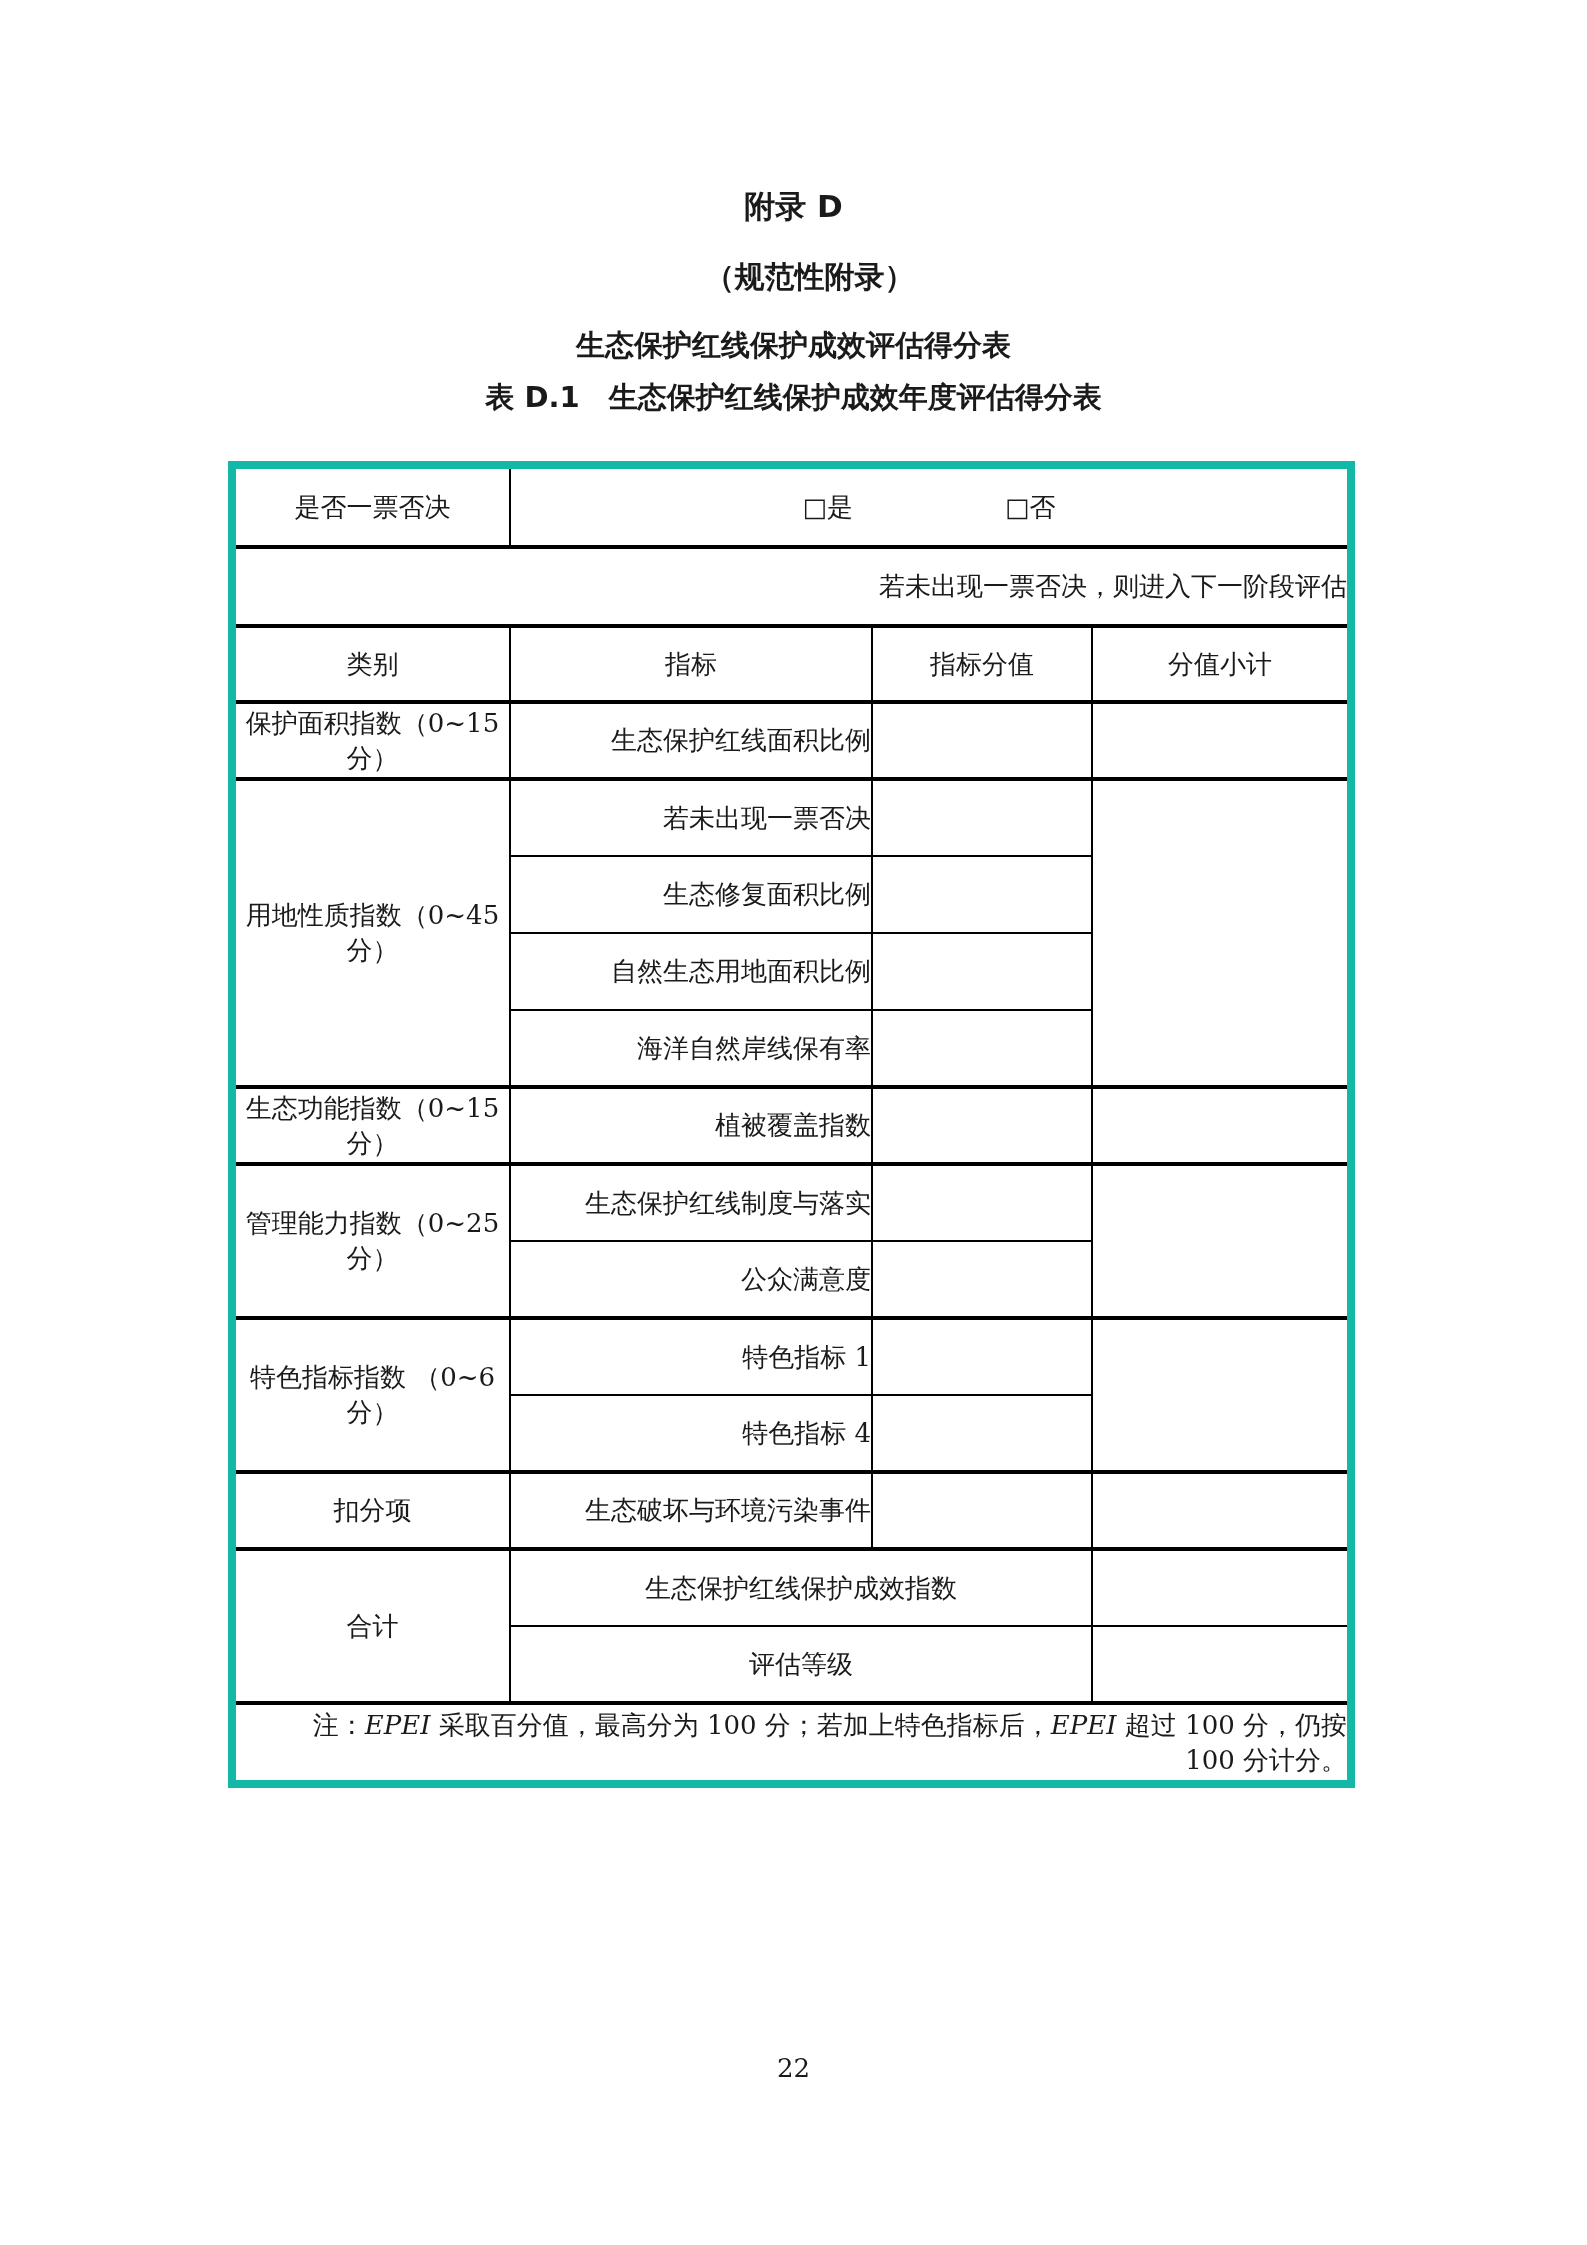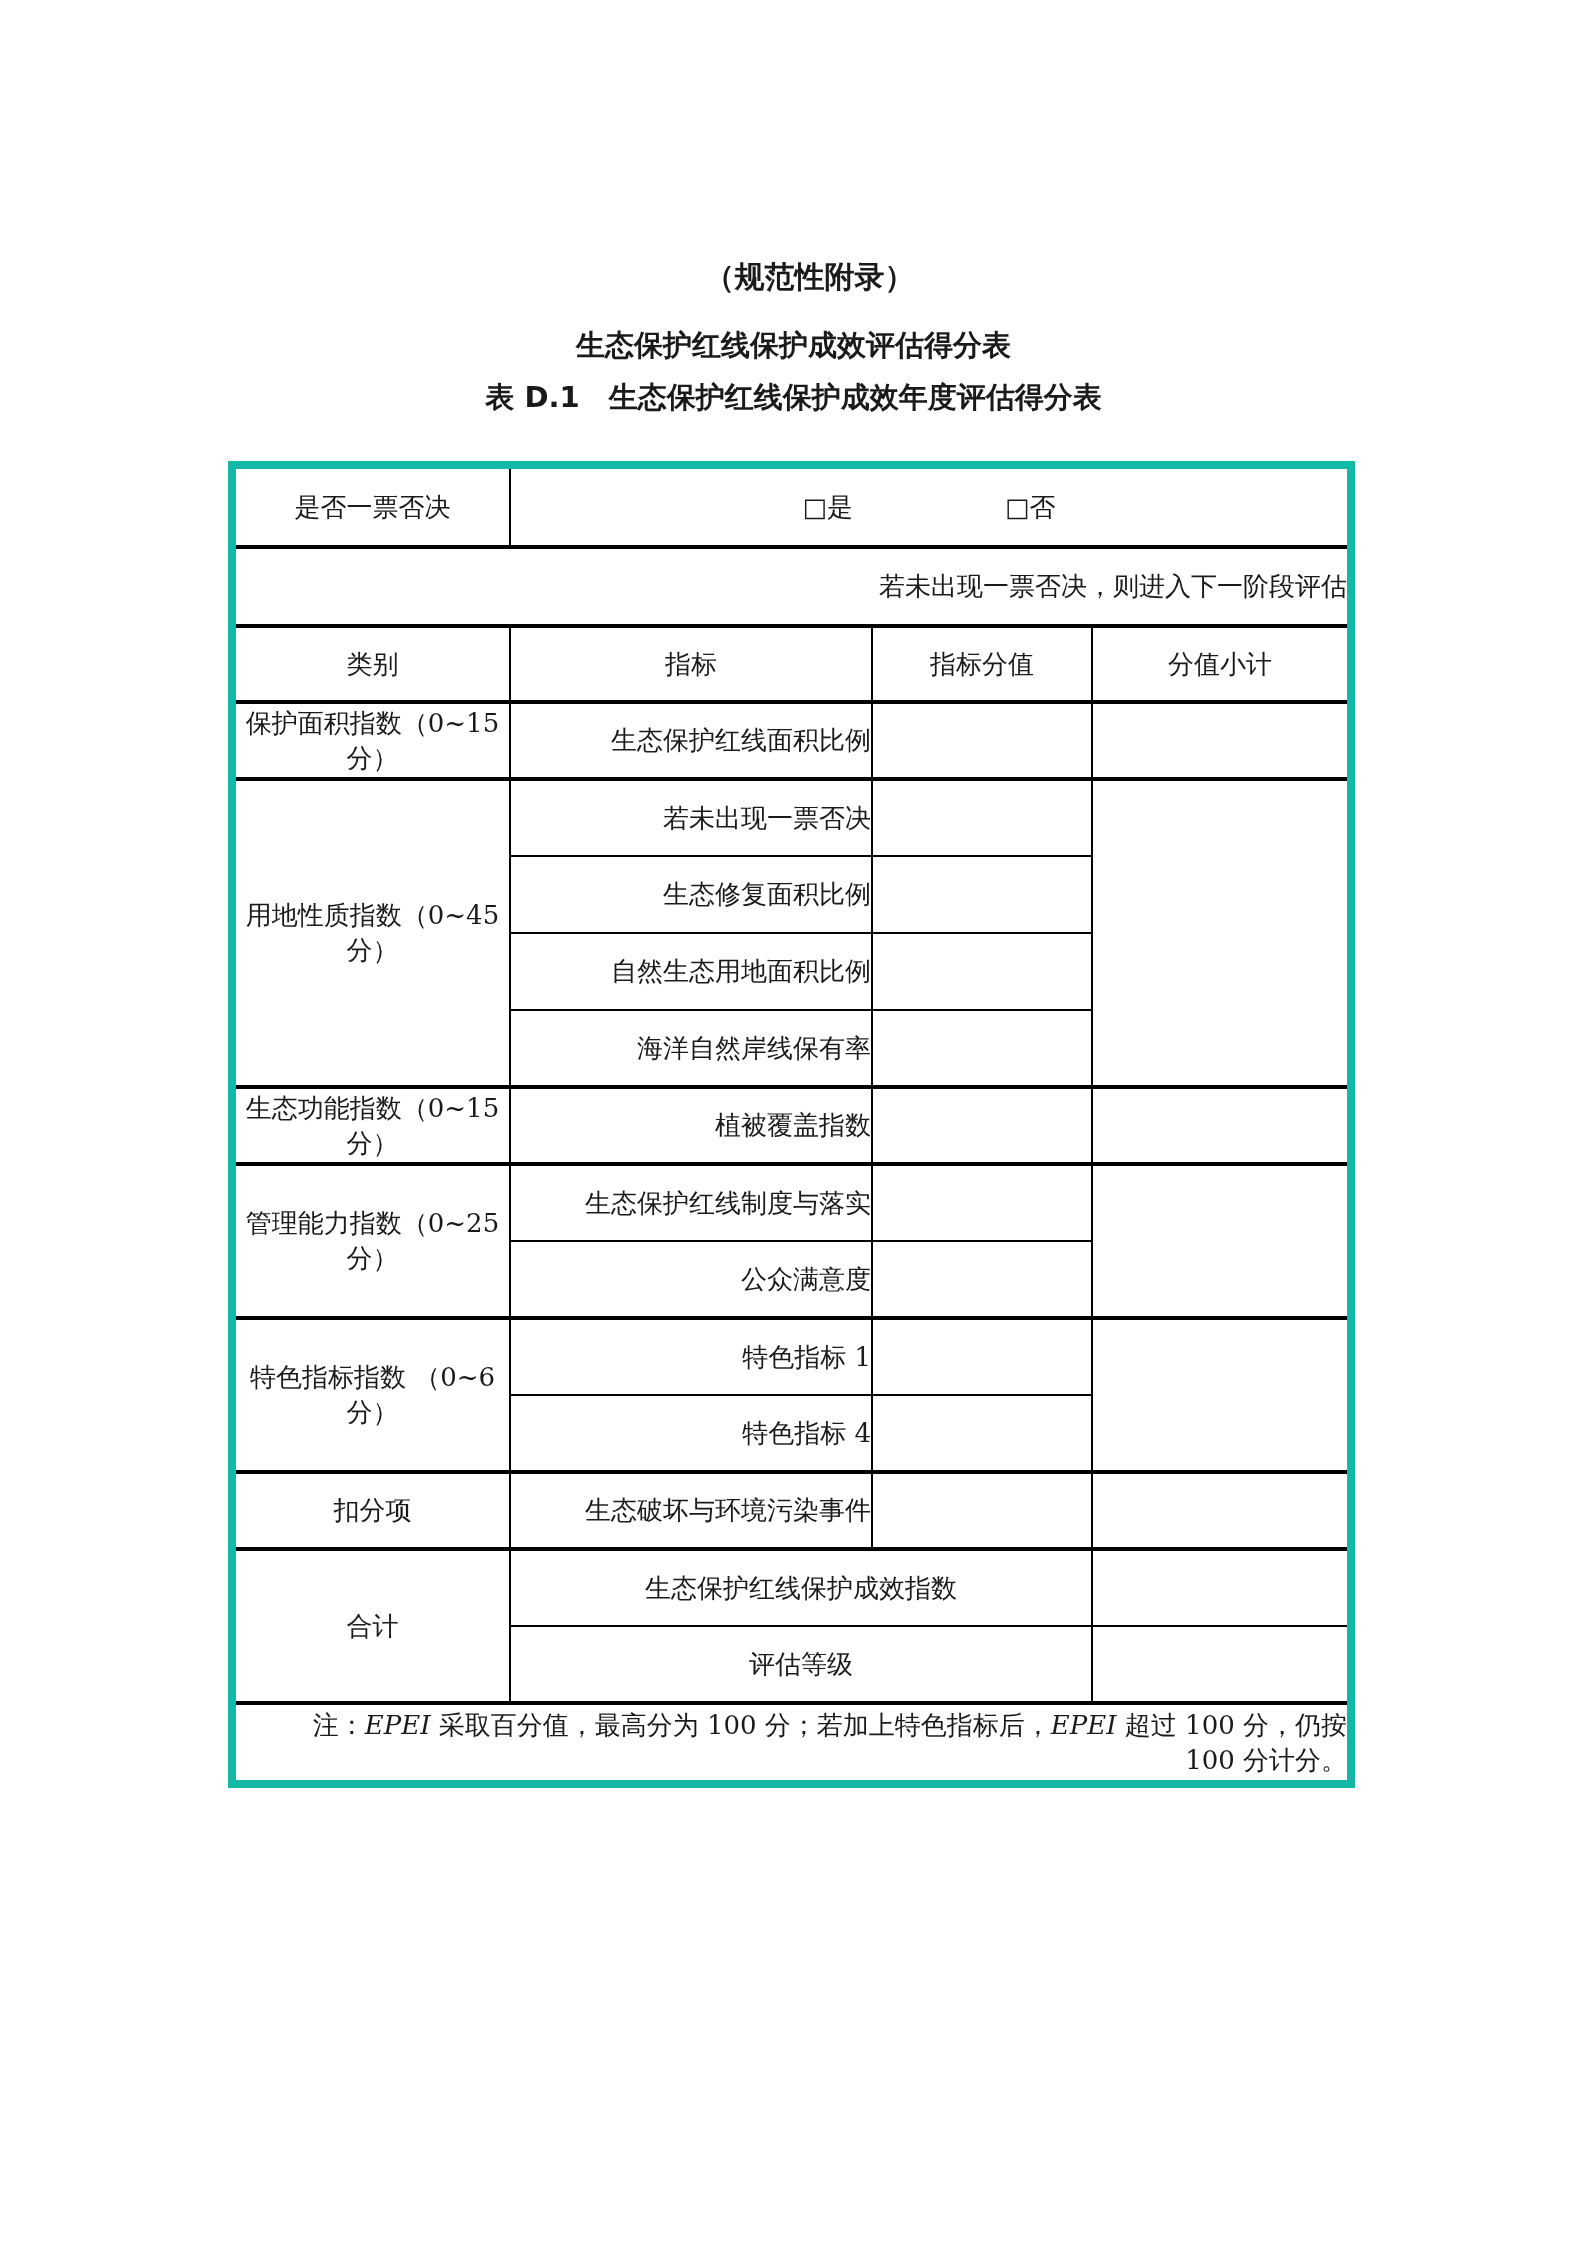--- a/index.html
+++ b/index.html
@@ -67,20 +67,21 @@
     text-align: center;
     font-size: 26px;
     color: #1a1a1a;
   }
 </style>
 </head>
 <body>
 
 <div class="page">
 
+  <div class="title t1">附录 D</div>
   <div class="title t2">（规范性附录）</div>
   <div class="title t3">生态保护红线保护成效评估得分表</div>
   <div class="title t4">表 D.1　生态保护红线保护成效年度评估得分表</div>
 
   <table class="score">
     <colgroup>
       <col style="width:278px">
       <col style="width:362px">
       <col style="width:220px">
       <col style="width:259px">
@@ -181,14 +182,15 @@
     </tr>
 
     <tr class="r-note major">
       <td colspan="4" class="left">
         <span>注：</span><span class="em">EPEI</span><span> 采取百分值，最高分为 100 分；若加上特色指标后，</span><span class="em">EPEI</span><span> 超过 100 分，仍按 100 分计分。</span>
       </td>
     </tr>
   </tbody>
     </table>
 
+  <div class="page-number">22</div>
 
 </div>
 
 </body></html>

